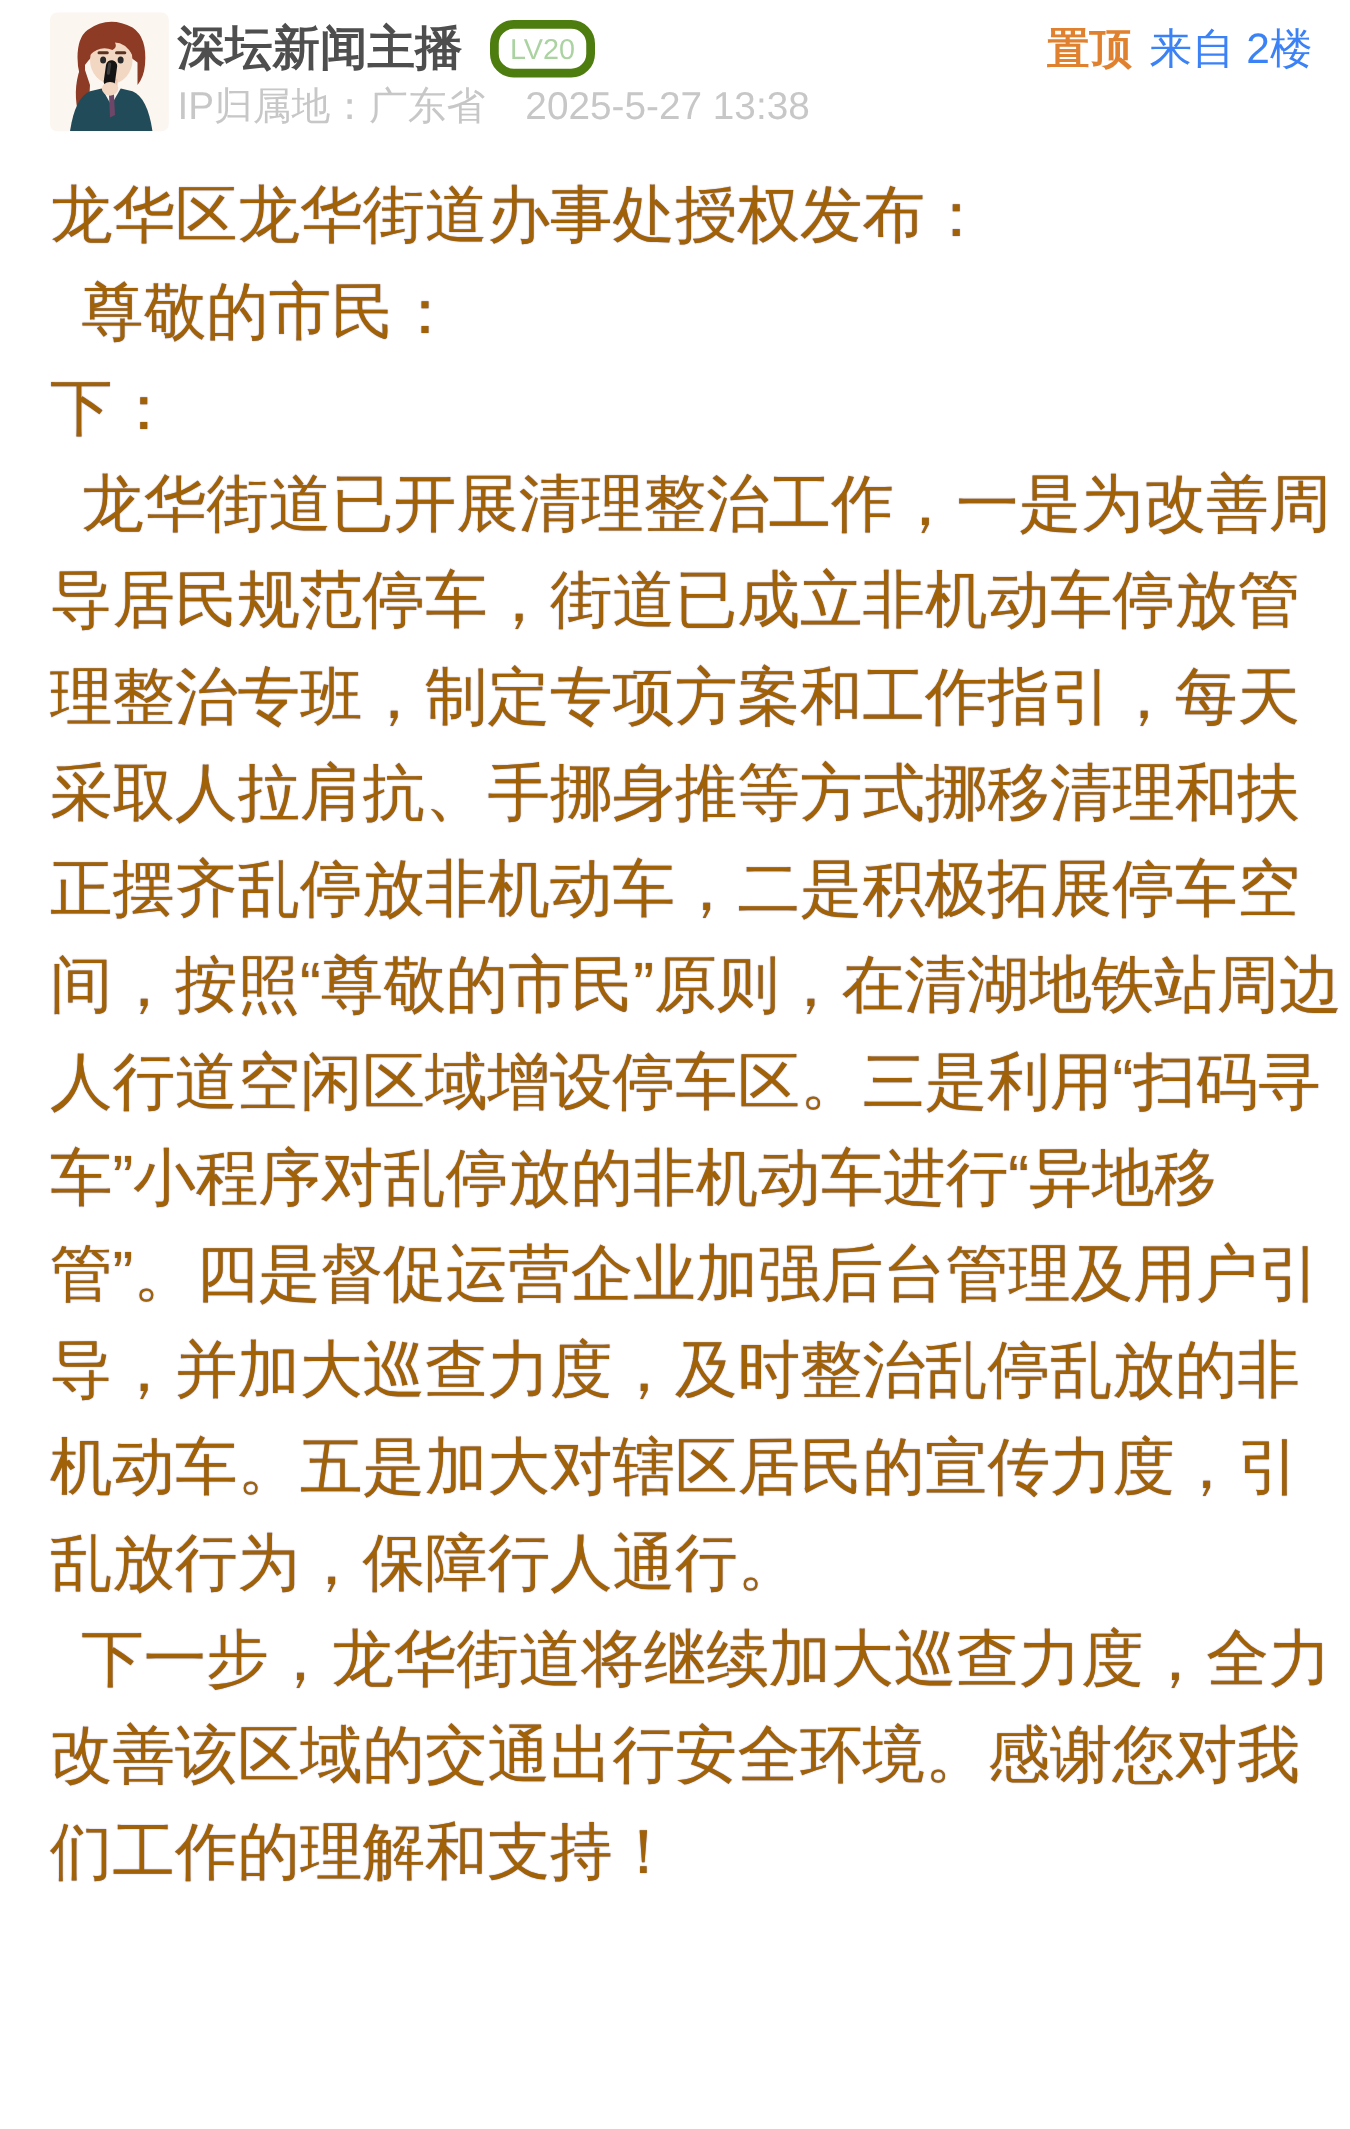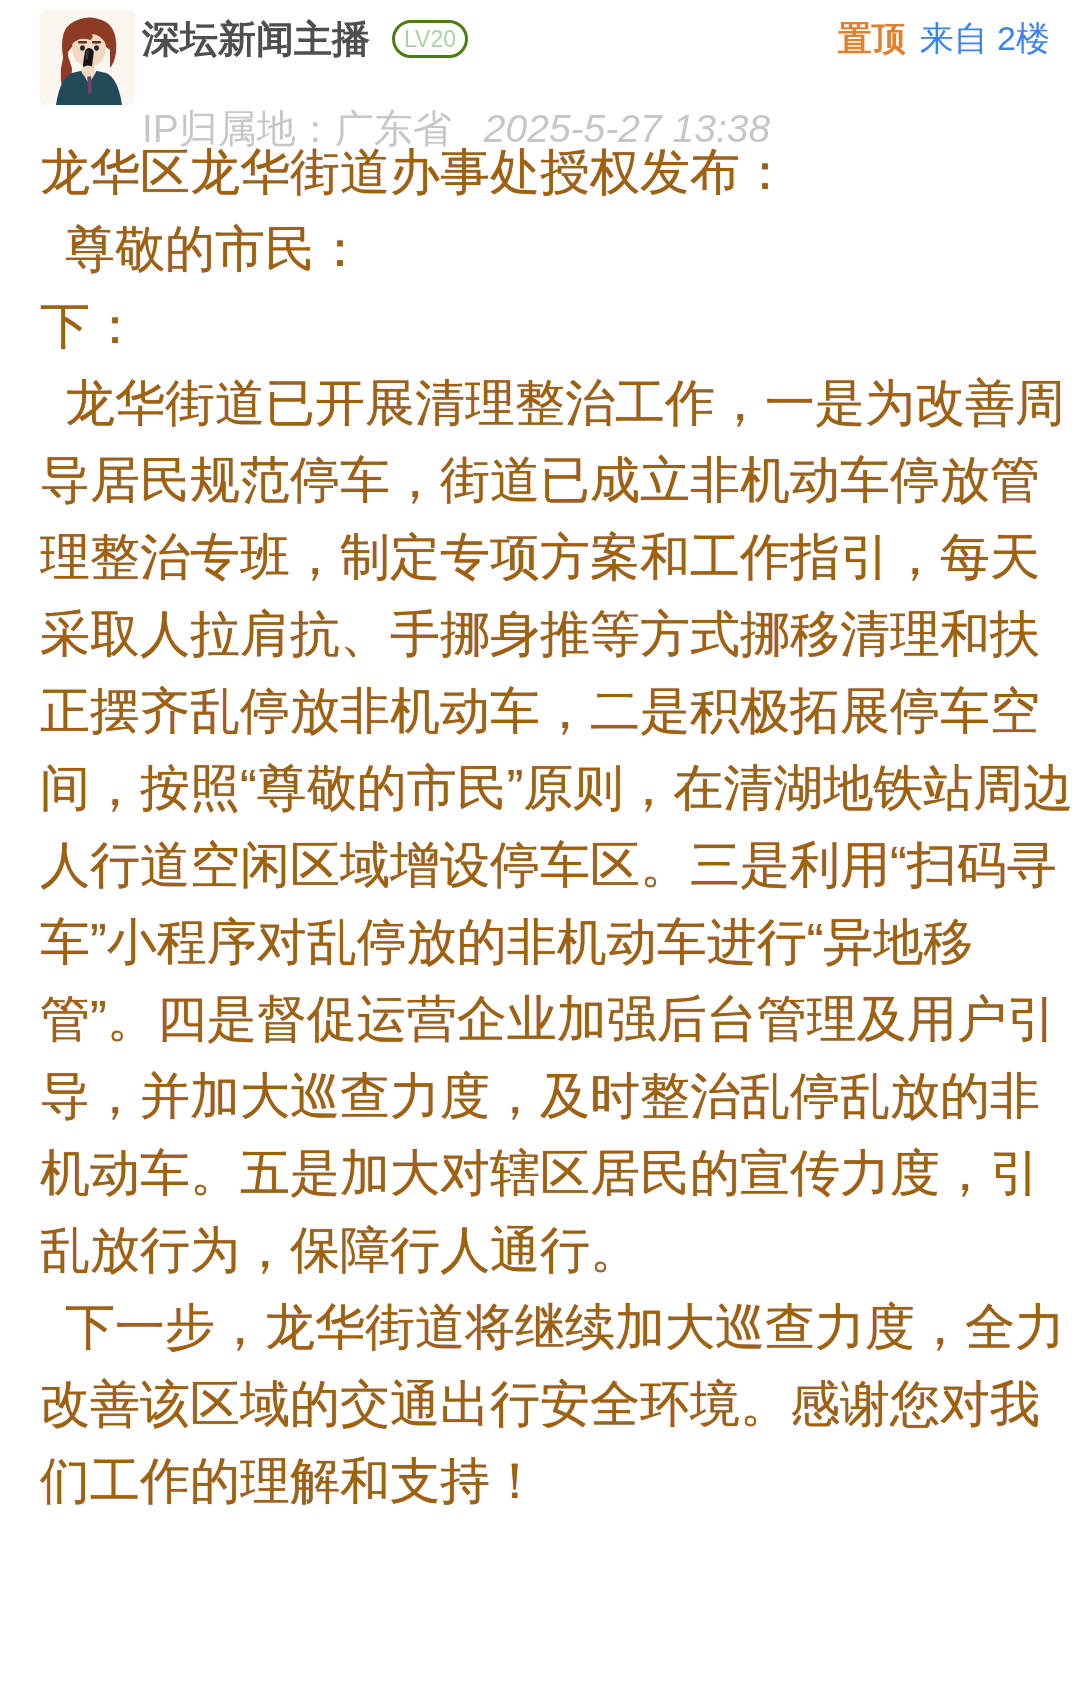--- a/index.html
+++ b/index.html
@@ -22,35 +22,35 @@
   .avatar svg{display:block;width:100%;height:100%;}
   .name-row{
     position:absolute;left:142px;top:16px;right:30px;
     display:flex;align-items:center;
   }
   .username{
     font-size:38px;font-weight:700;color:#4e4e4e;line-height:44px;
   }
   .level-badge{
     margin-left:22px;
-    border:3px solid #4d7c0f;border-radius:19px;
+    border:7px solid #4d7c0f;border-radius:19px;
     color:#abd3a2;font-size:23px;line-height:1;
     padding:5px 9px 4px 9px;font-weight:400;
   }
   .right-flags{
     margin-left:auto;display:flex;align-items:flex-start;font-size:34px;
   }
   .pinned{color:#e0812f;font-weight:700;}
   .floor{color:#3b82f6;margin-left:14px;font-weight:400;}
   .meta-row{
     position:absolute;left:142px;top:66px;
     display:flex;align-items:center;
-    color:#c7c7c7;font-size:39px;line-height:38px;margin-top:44px;
+    color:#c7c7c7;font-size:31px;line-height:38px;
   }
-  .meta-row .timestamp{margin-left:32px;font-style:italic;}
+  .meta-row .timestamp{margin-left:32px;}
   
   .post-body{
     position:absolute;top:134px;left:40px;right:20px;
     color:#a16207;
     font-size:50px;
   }
   .post-body .text-line{
     height:77px;line-height:77px;
     white-space:pre;
     font-weight:400;

